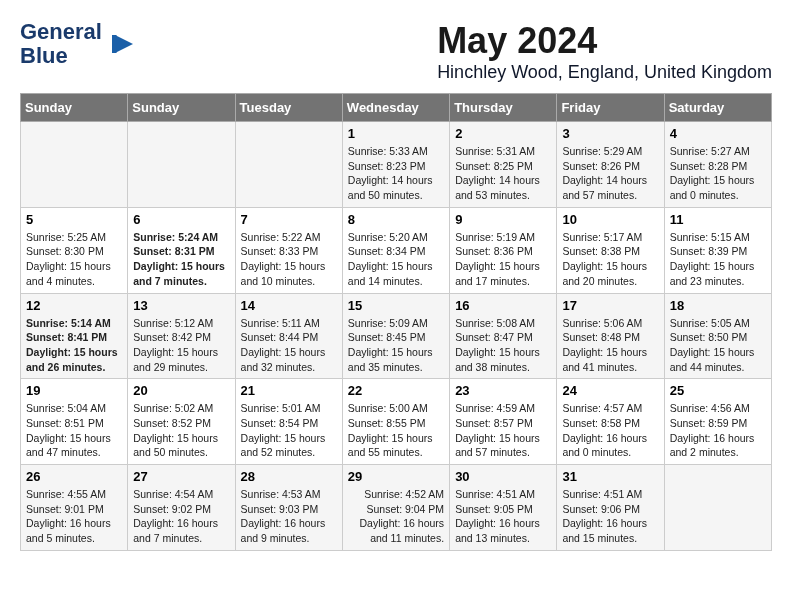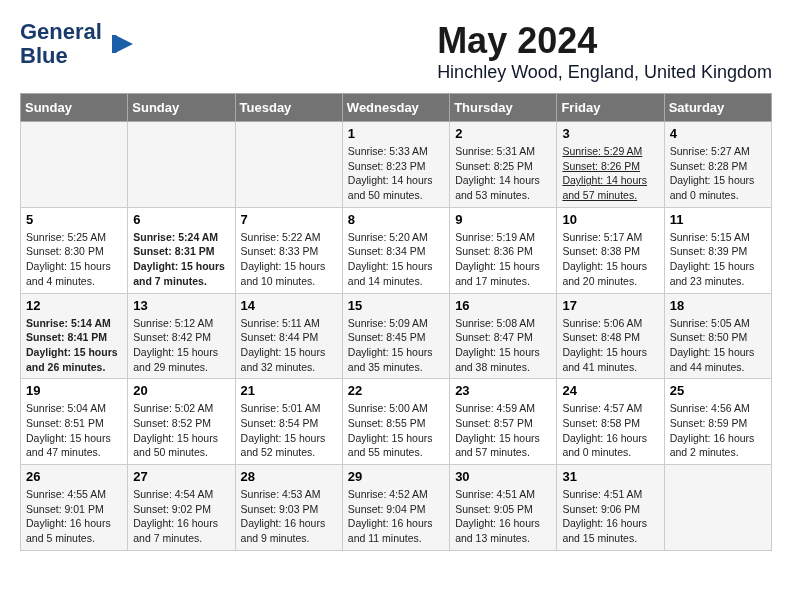--- a/index.html
+++ b/index.html
@@ -138,21 +138,21 @@
         </td>
         <td>
           <span class="day-number">2</span>
           <div class="day-info" style="white-space: pre-line;">Sunrise: 5:31 AM
 Sunset: 8:25 PM
 Daylight: 14 hours
 and 53 minutes.</div>
         </td>
         <td>
           <span class="day-number">3</span>
-          <div class="day-info" style="white-space: pre-line; text-decoration: underline;">Sunrise: 5:29 AM
+          <div class="day-info" style="white-space: pre-line;">Sunrise: 5:29 AM
 Sunset: 8:26 PM
 Daylight: 14 hours
 and 57 minutes.</div>
         </td>
         <td>
           <span class="day-number">4</span>
           <div class="day-info" style="white-space: pre-line;">Sunrise: 5:27 AM
 Sunset: 8:28 PM
 Daylight: 15 hours
 and 0 minutes.</div>
@@ -328,21 +328,21 @@
         </td>
         <td>
           <span class="day-number">28</span>
           <div class="day-info" style="white-space: pre-line;">Sunrise: 4:53 AM
 Sunset: 9:03 PM
 Daylight: 16 hours
 and 9 minutes.</div>
         </td>
         <td>
           <span class="day-number">29</span>
-          <div class="day-info" style="white-space: pre-line;">Sunrise: 4:52 AM
+          <div class="day-info" style="white-space: pre-line; text-align: right;">Sunrise: 4:52 AM
 Sunset: 9:04 PM
 Daylight: 16 hours
 and 11 minutes.</div>
         </td>
         <td>
           <span class="day-number">30</span>
           <div class="day-info" style="white-space: pre-line;">Sunrise: 4:51 AM
 Sunset: 9:05 PM
 Daylight: 16 hours
 and 13 minutes.</div>

